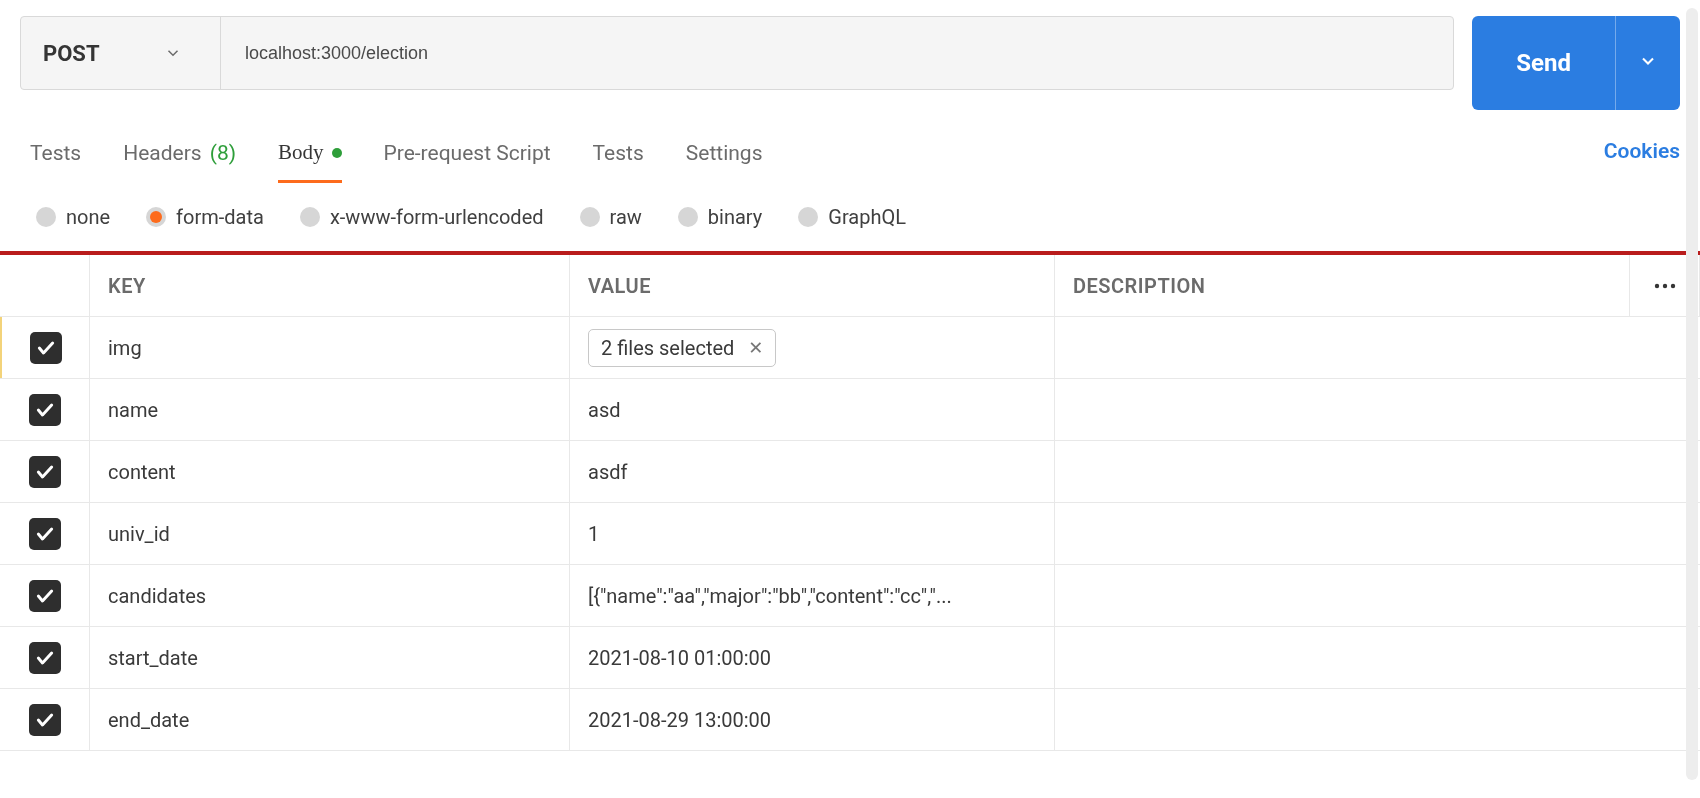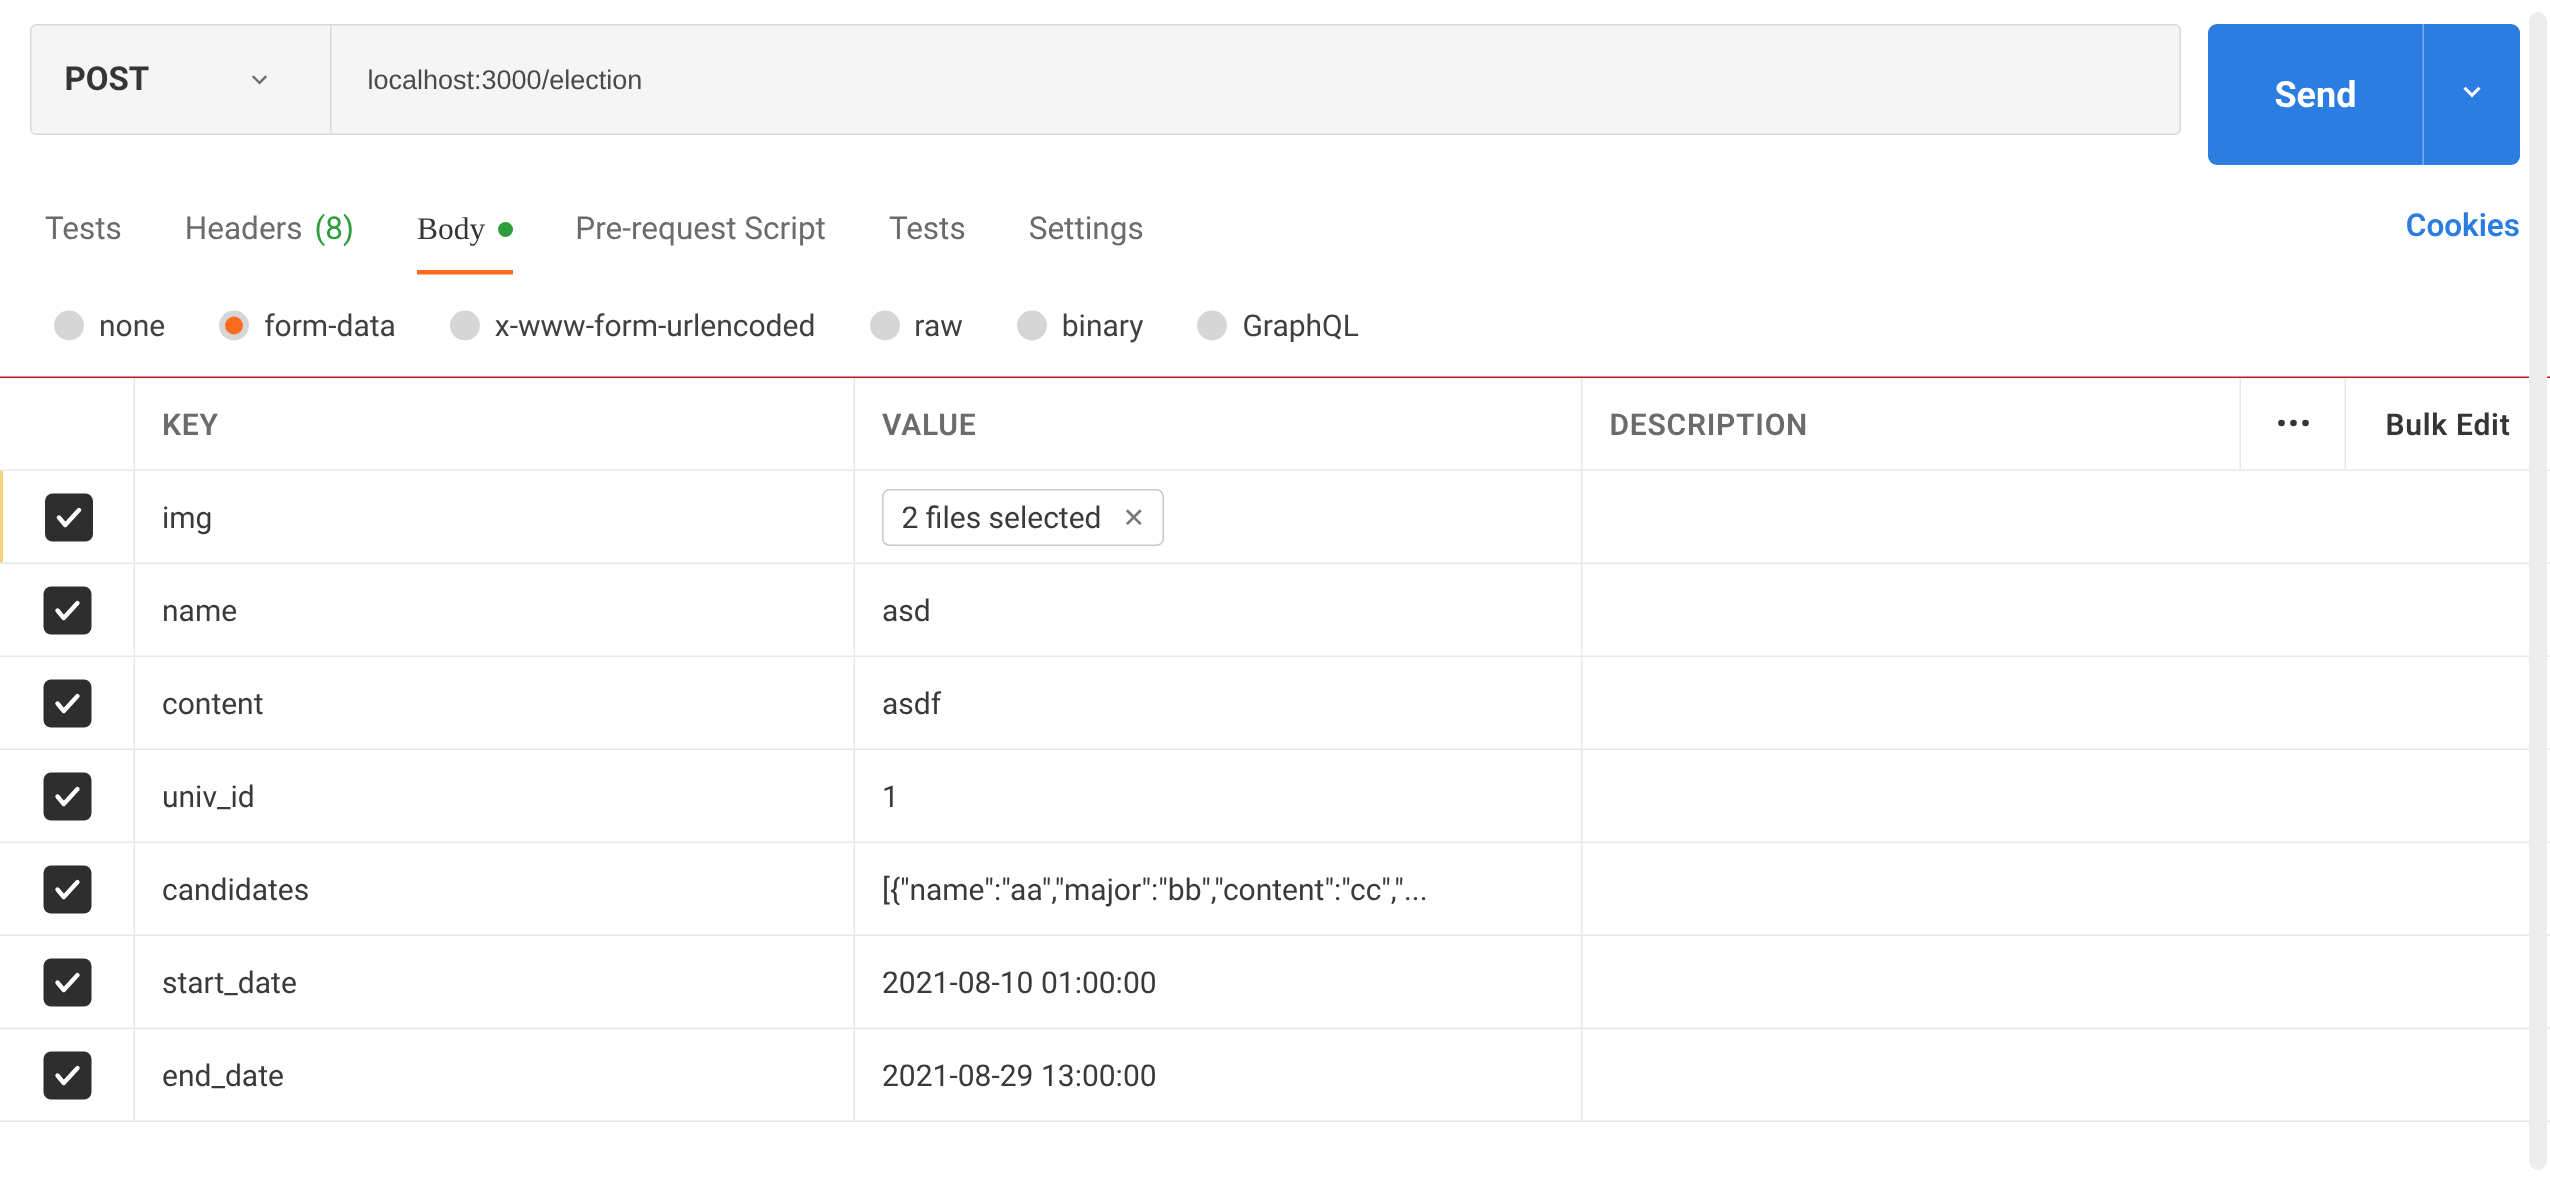--- a/index.html
+++ b/index.html
@@ -153,21 +153,21 @@
   .radio-item.selected .radio-circle::after {
     content:"";
     position:absolute;
     top:4px;left:4px;right:4px;bottom:4px;
     border-radius:50%;
     background:#fd6b1c;
   }
 
   
   .table {
-    border-top: 1px solid #b91c1c;
+    border-top: 4px solid #b91c1c;
   }
   .table-header-row {
     display:flex;
     align-items:stretch;
     border-bottom:1px solid #e8e8e8;
     height:62px;
   }
   .th, .td {
     display:flex;
     align-items:center;
@@ -328,23 +328,20 @@
       <div class="th col-more">
         <span class="more-dots">
           <svg width="22" height="6" viewBox="0 0 22 6">
               <circ560 cx="3" cy="3" r="2.2" fill="#353535"></circ560>
               <circle cx="3" cy="3" r="2.2" fill="#353535"></circle>
               <circle cx="11" cy="3" r="2.2" fill="#353535"></circle>
               <circle cx="19" cy="3" r="2.2" fill="#353535"></circle>
             </svg>
         </span>
       </div>
-      <div class="th col-bulk">
-          <span>Bulk Edit</span>
-        </div>
     </div>
 
     <div id="rows-container">
         <div class="table-row row-highlight">
           <div class="td col-check">
             <div class="checkbox">
               <svg width="20" height="20" viewBox="0 0 24 24" fill="none" stroke="#fff" stroke-width="3.5" stroke-linecap="round" stroke-linejoin="round">
                 <polyline points="4 12 9 18 20 6"></polyline>
               </svg>
             </div>

